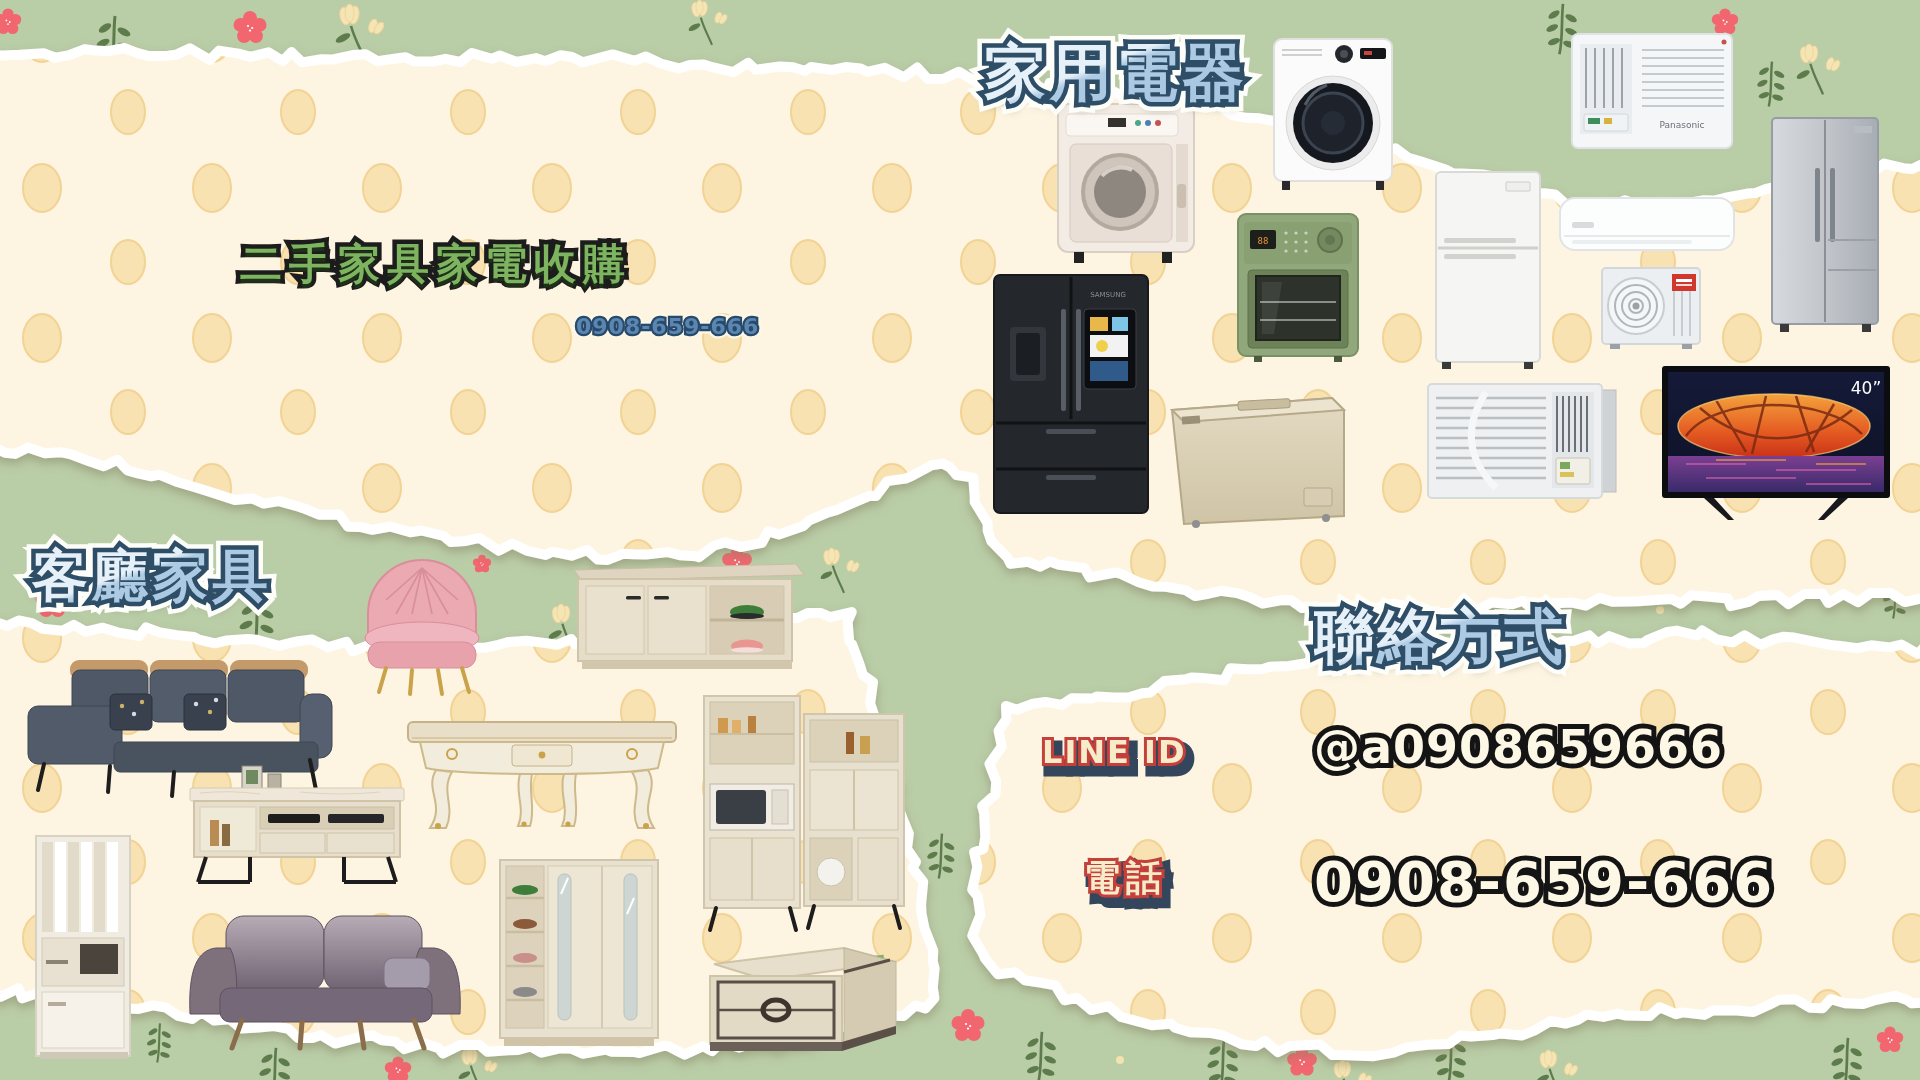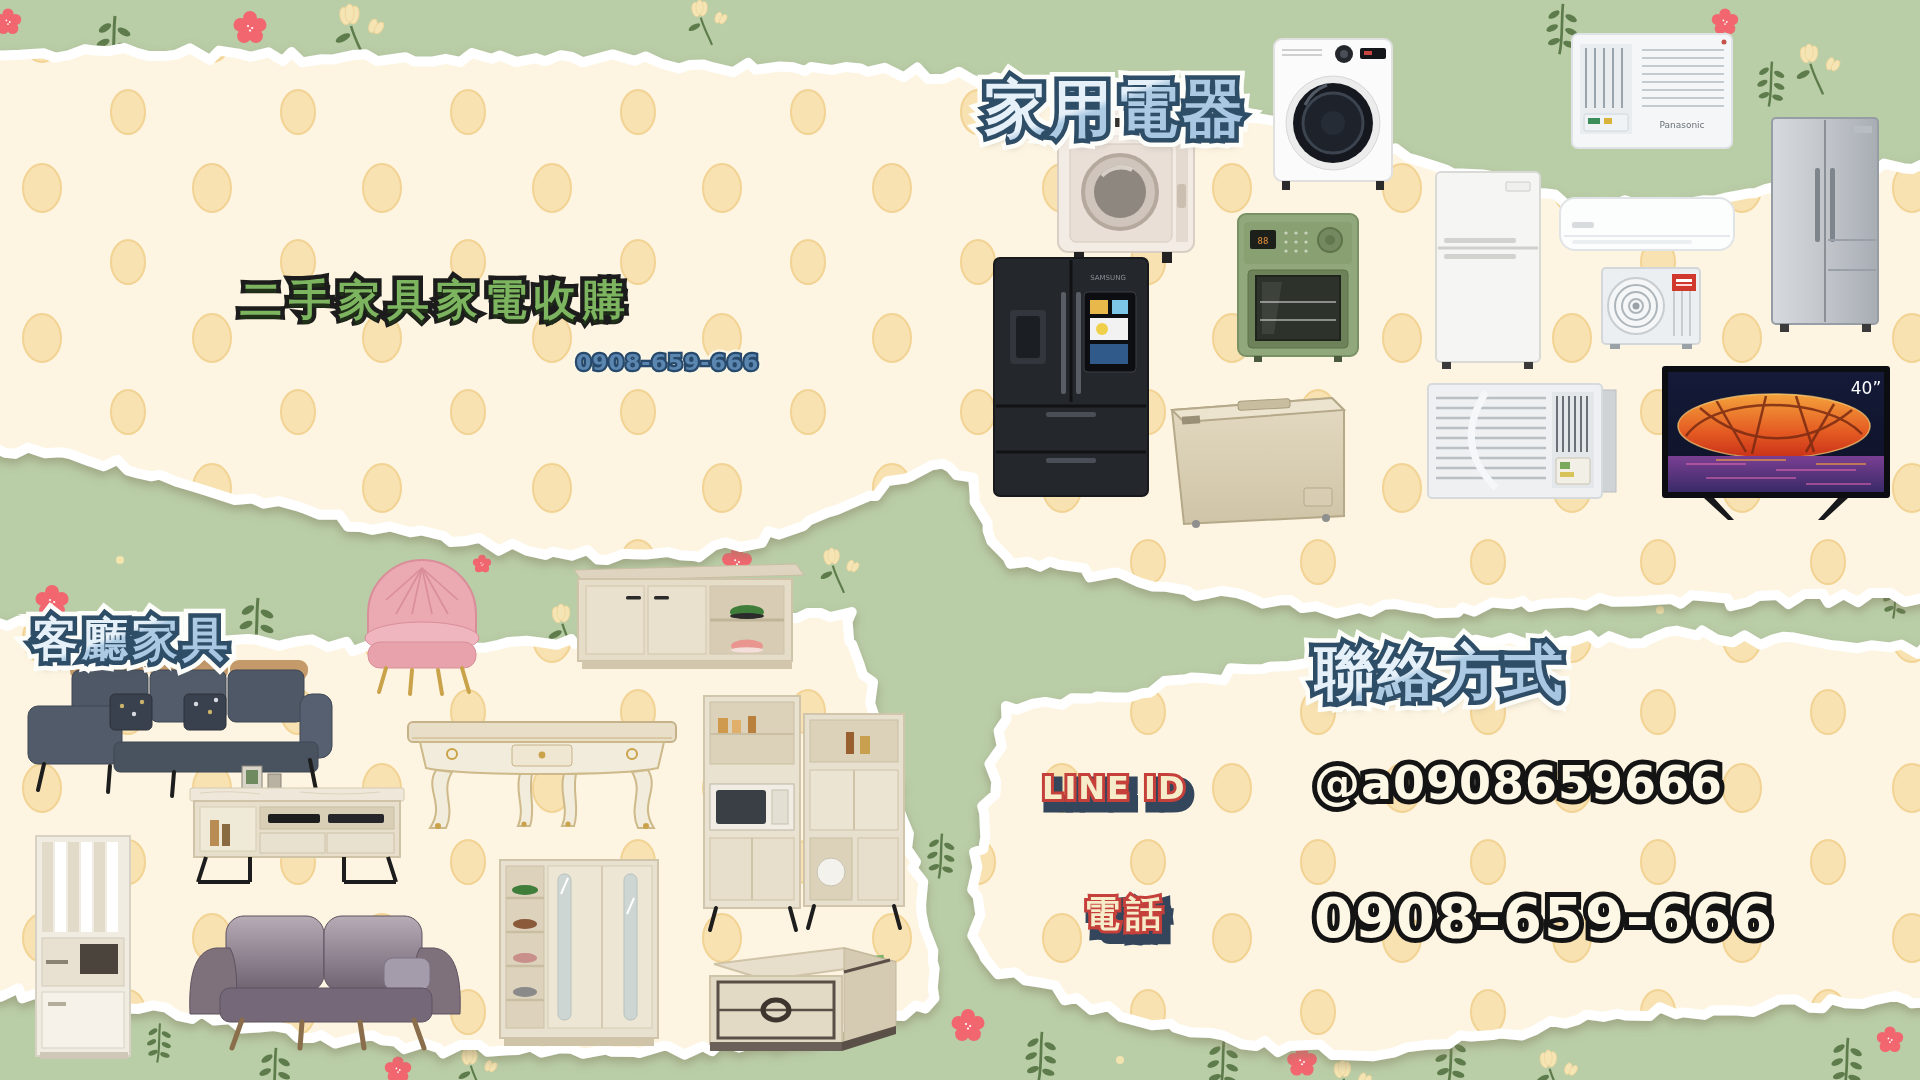--- a/index.html
+++ b/index.html
@@ -2,21 +2,21 @@
 <html><head>
 <meta charset="utf-8">
 <style>
   html,body{margin:0;padding:0;background:#9aa98c;}
   #stage{position:relative;width:1920px;height:1080px;overflow:hidden;
          background:#b9cda7;font-family:"DejaVu Sans",sans-serif;}
   #stage svg.full{position:absolute;left:0;top:0;width:1920px;height:1080px;}
   .product{position:absolute;}
   .product svg{width:100%;height:100%;display:block;overflow:visible;}
   
-  .ot{position:absolute;font-weight:bold;line-height:1;white-space:nowrap;margin-top:36px;}
+  .ot{position:absolute;font-weight:bold;line-height:1;white-space:nowrap;}
   .ot span{position:absolute;left:0;top:0;}
   .ot span.fill{position:relative;}
   
   .t-blue span.halo{-webkit-text-stroke:18px #fdfdfa;text-shadow:0 7px 9px rgba(105,105,88,.55);color:#fdfdfa;}
   .t-blue span.line{-webkit-text-stroke:9px #2e4d66;color:#2e4d66;}
   .t-blue span.fill{color:#aecbe4;
      background:linear-gradient(160deg,#e6f0f8 0%,#e6f0f8 42%,#aecbe4 47%,#a5c4e0 100%);
      -webkit-background-clip:text;background-clip:text;-webkit-text-fill-color:transparent;}
   
   .t-title span.line{-webkit-text-stroke:9px #1c1c1c;color:#1c1c1c;}
@@ -220,21 +220,21 @@
     <rect x="49" y="56" width="5" height="74" rx="2" fill="#7f858c"></rect>
         <rect x="64" y="56" width="5" height="74" rx="2" fill="#7f858c"></rect>
     <line x1="62" y1="128" x2="110" y2="128" stroke="#9aa0a7" stroke-width="2"></line>
         <line x1="62" y1="158" x2="110" y2="158" stroke="#9aa0a7" stroke-width="2"></line>
     <rect x="88" y="14" width="18" height="7" fill="#b8bdc3"></rect>
     <rect x="14" y="212" width="9" height="8" fill="#3a3a3a"></rect>
         <rect x="96" y="212" width="9" height="8" fill="#3a3a3a"></rect>
       </svg>
   </div>
 
-  <div class="product" style="left:990px;top:254px;width:162px;height:250px;">
+  <div class="product" style="left:990px;top:271px;width:162px;height:250px;">
     <svg viewBox="0 0 162 250">
         <rect x="4" y="4" width="154" height="238" rx="6" fill="#24272c" stroke="#17191d" stroke-width="2"></rect>
     <line x1="81" y1="6" x2="81" y2="148" stroke="#101214" stroke-width="3"></line>
     <rect x="71" y="38" width="5" height="102" rx="2" fill="#585d66"></rect>
         <rect x="86" y="38" width="5" height="102" rx="2" fill="#585d66"></rect>
     <rect x="94" y="38" width="52" height="80" rx="4" fill="#0c0e12" stroke="#3a3f46"></rect>
     <rect x="100" y="46" width="18" height="14" fill="#e8b84b"></rect>
         <rect x="122" y="46" width="16" height="14" fill="#7ec6e8"></rect>
     <rect x="100" y="64" width="38" height="22" fill="#f2f2f2"></rect>
         <circle cx="112" cy="75" r="6" fill="#f0d04a"></circle>
@@ -647,21 +647,21 @@
         <path d="M148,113 L202,96 L202,88 L148,104 Z" fill="#5a5047"></path>
       </svg>
   </div>
 
   <div class="ot t-blue" style="left:984px;top:42px;font-size:62px;letter-spacing:4px;">
     <span class="halo">家用電器</span>
     <span class="line">家用電器</span>
     <span class="fill">家用電器</span>
   </div>
 
-  <div class="ot t-blue" style="left:32px;top:580px;font-size:46px;letter-spacing:4px;">
+  <div class="ot t-blue" style="left:32px;top:548px;font-size:56px;letter-spacing:4px;">
     <span class="halo">客廳家具</span>
     <span class="line">客廳家具</span>
     <span class="fill">客廳家具</span>
   </div>
 
   <div class="ot t-blue" style="left:1314px;top:606px;font-size:60px;letter-spacing:3px;">
     <span class="halo">聯絡方式</span>
     <span class="line">聯絡方式</span>
     <span class="fill">聯絡方式</span>
   </div>

